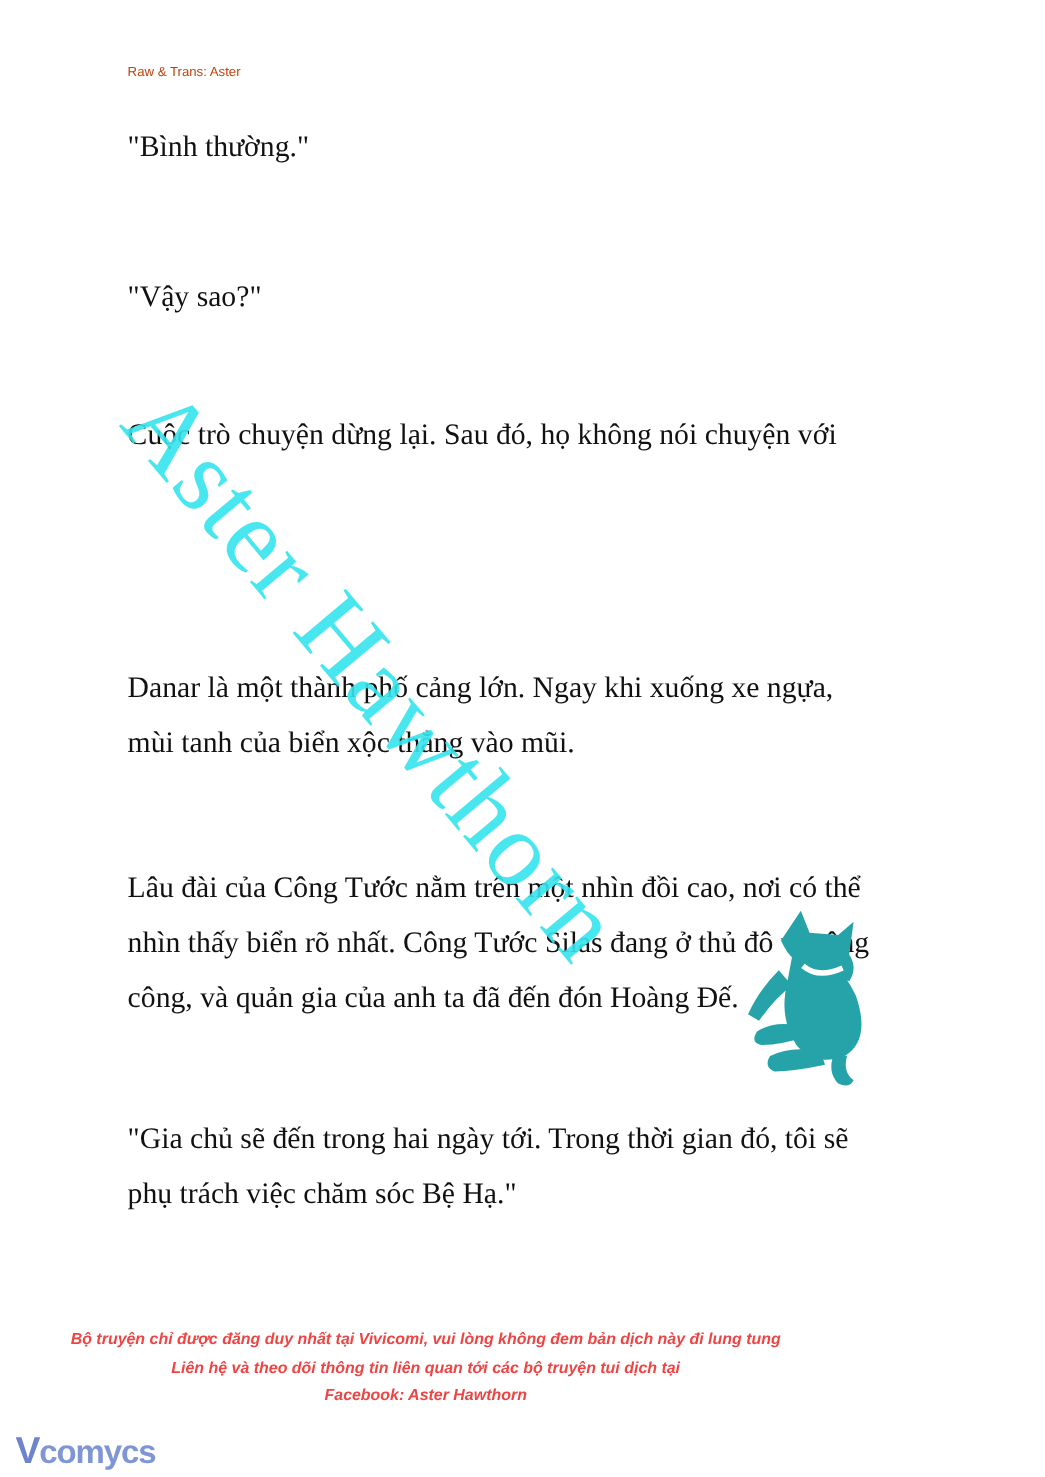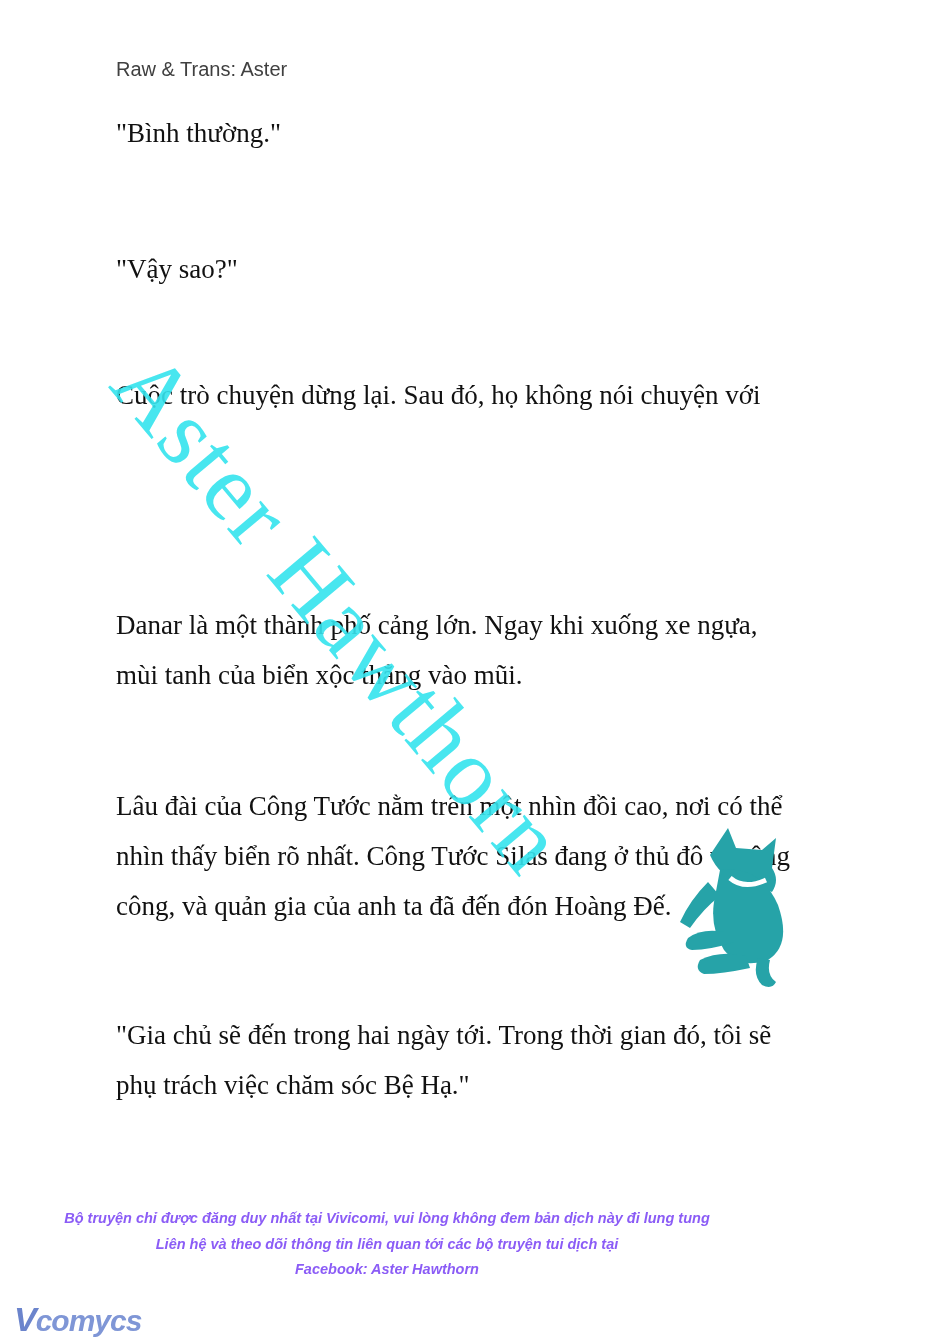--- a/index.html
+++ b/index.html
@@ -1,46 +1,46 @@
 <!DOCTYPE html>
 <html><head>
   <meta charset="utf-8">
   <style>
     html, body { margin: 0; padding: 0; }
     body {
       width: 950px; height: 1343px; background: #ffffff; position: relative; overflow: hidden;
     }
     .header {
       position: absolute; left: 116px; top: 58px;
-      font-family: "Liberation Sans", sans-serif; font-size: 20px; color: #404040;
+      font-family: "Liberation Sans", sans-serif; font-size: 12px; color: #c2410c;
     }
     .para {
       position: absolute; left: 116px;
       font-family: "Liberation Serif", serif; font-size: 27px; color: #111;
       line-height: 50px; white-space: nowrap;
     }
     .line { display: block; }
     .footer-note {
       position: absolute; left: 0; width: 774px; text-align: center;
       font-family: "Liberation Sans", sans-serif; font-style: italic; font-weight: bold;
-      font-size: 14.5px; color: #8b5cf6;
+      font-size: 14.5px; color: #ef4444;
     }
     .watermark {
       position: absolute; left: 85px; top: 560px;
       font-family: "Liberation Serif", serif; font-size: 96px; color: #35e4ee;
       transform: rotate(52deg); transform-origin: 0 0; white-space: nowrap;
       letter-spacing: 2px; opacity: 0.9; pointer-events: none;
       transform-origin: left top;
     }
     .cat {
       position: absolute; left: 680px; top: 810px; width: 120px; height: 180px;
     }
     .logo {
       position: absolute; left: 14px; top: 1300px;
-      font-family: "Liberation Sans", sans-serif; font-style: italic; font-weight: bold;
+      font-family: "Liberation Sans", sans-serif; font-weight: bold;
       font-size: 30px; color: #7f96d6; letter-spacing: -1px;
     }
     .logo .v { color: #6b84cc; font-size: 34px; }
   </style>
 </head>
 <body>
 
 <div class="header">Raw &amp; Trans: Aster</div>
 
 <div class="para" style="top:108px">

